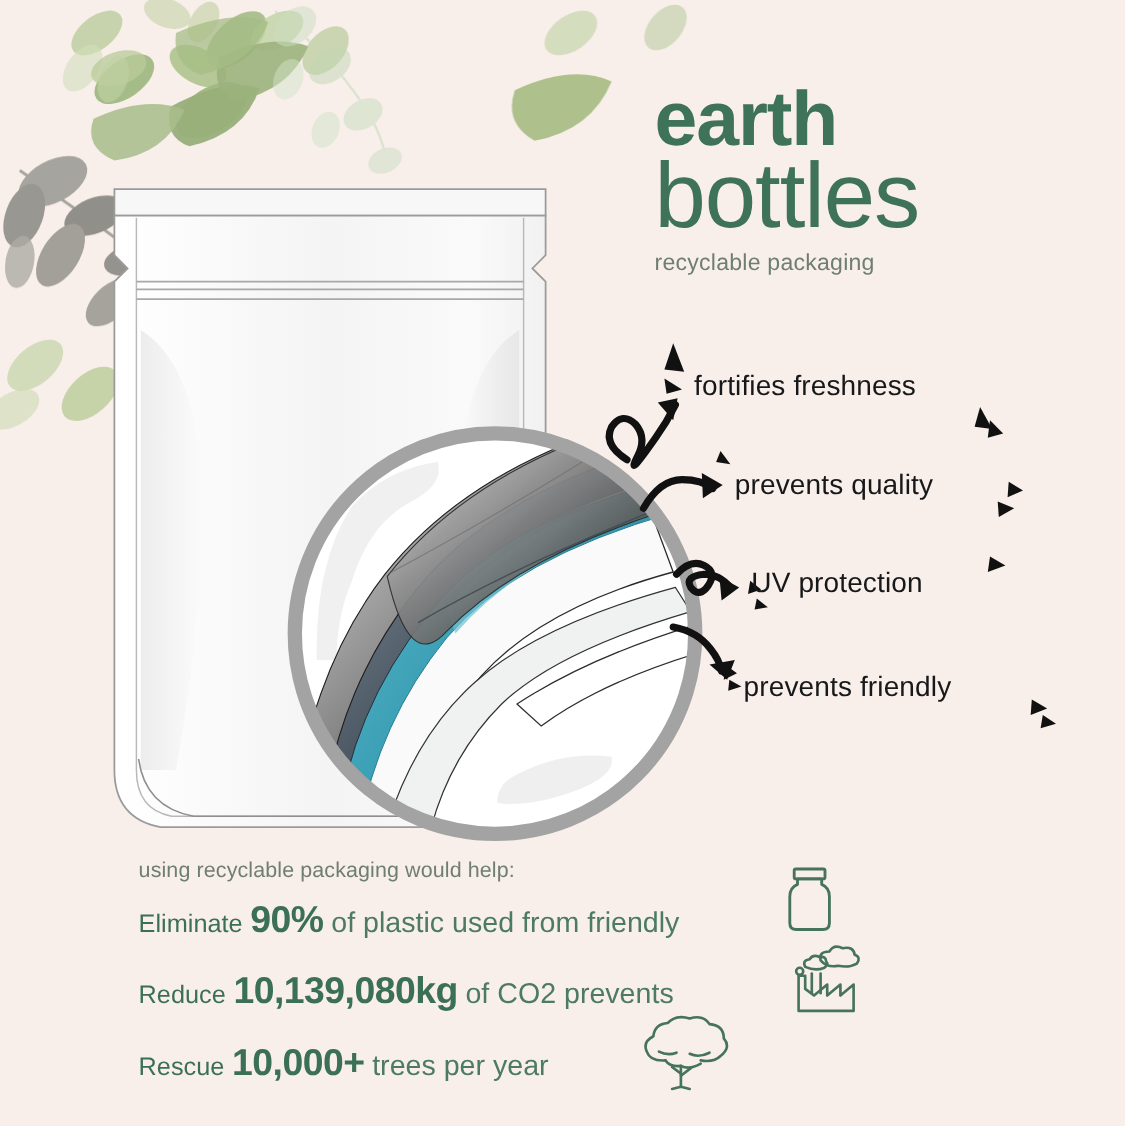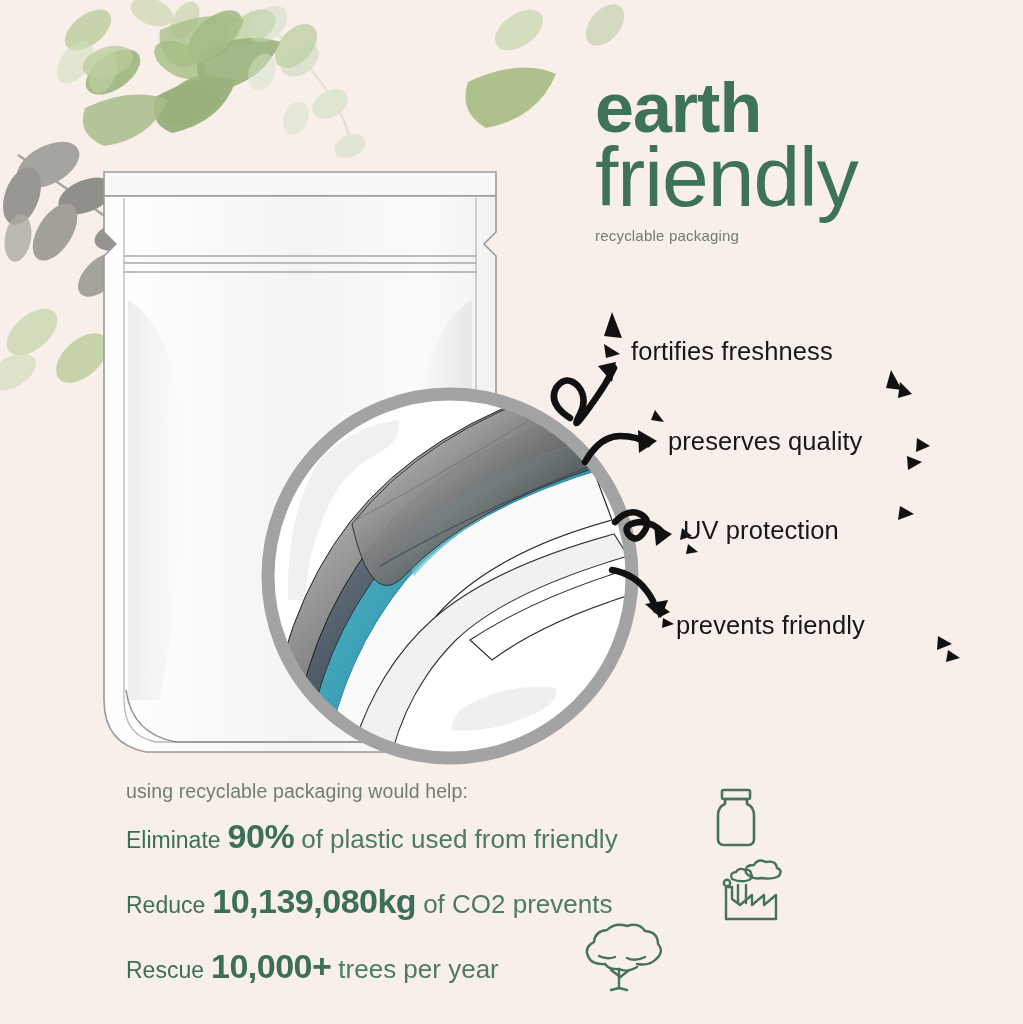--- a/index.html
+++ b/index.html
@@ -17,21 +17,21 @@
   .heading{position:absolute;left:595px;top:75px;width:420px;}
   .h-earth{
     font-size:70px;font-weight:700;letter-spacing:-1px;
     color:#3e7259;line-height:0.96;margin:0;
   }
   .h-friendly{
     font-size:84px;font-weight:400;letter-spacing:-1px;
     color:#3e7259;line-height:0.98;margin:0;margin-top:-6px;
   }
   .h-sub{
-    font-size:15px;font-weight:400;color:#6e7e72;
+    font-size:21px;font-weight:400;color:#6e7e72;
     margin:0;margin-top:8px;letter-spacing:0.2px;
   }
 
   
   .feature{
     position:absolute;
     font-size:25.5px;
     color:#17181a;
     white-space:nowrap;
     letter-spacing:0.1px;
@@ -249,26 +249,26 @@
       <path d="M900 506 L914 514 L898 520 Z"></path>
       <path d="M659 604 L670 612 L658 618 Z"></path>
       <path d="M663 618 L674 624 L662 628 Z"></path>
       <path d="M938 636 L952 644 L937 650 Z"></path>
       <path d="M948 650 L960 658 L946 662 Z"></path>
     </g>
   </svg>
 
   <div class="heading">
     <p class="h-earth">earth</p>
-    <p class="h-friendly">friendly</p>
+    <p class="h-friendly">bottles</p>
     <p class="h-sub">recyclable packaging</p>
   </div>
 
   <div class="feature f1">fortifies freshness</div>
-  <div class="feature f2">preserves quality</div>
+  <div class="feature f2">prevents quality</div>
   <div class="feature f3">UV protection</div>
   <div class="feature f4">prevents friendly</div>
 
   <div class="stats">
     <p class="stats-lead">using recyclable packaging would help:</p>
 
     <div class="stat-row">
       <span class="stat-verb">Eliminate</span>
       <span class="stat-num">90%</span>
       <span class="stat-tail">of plastic used from friendly</span>

